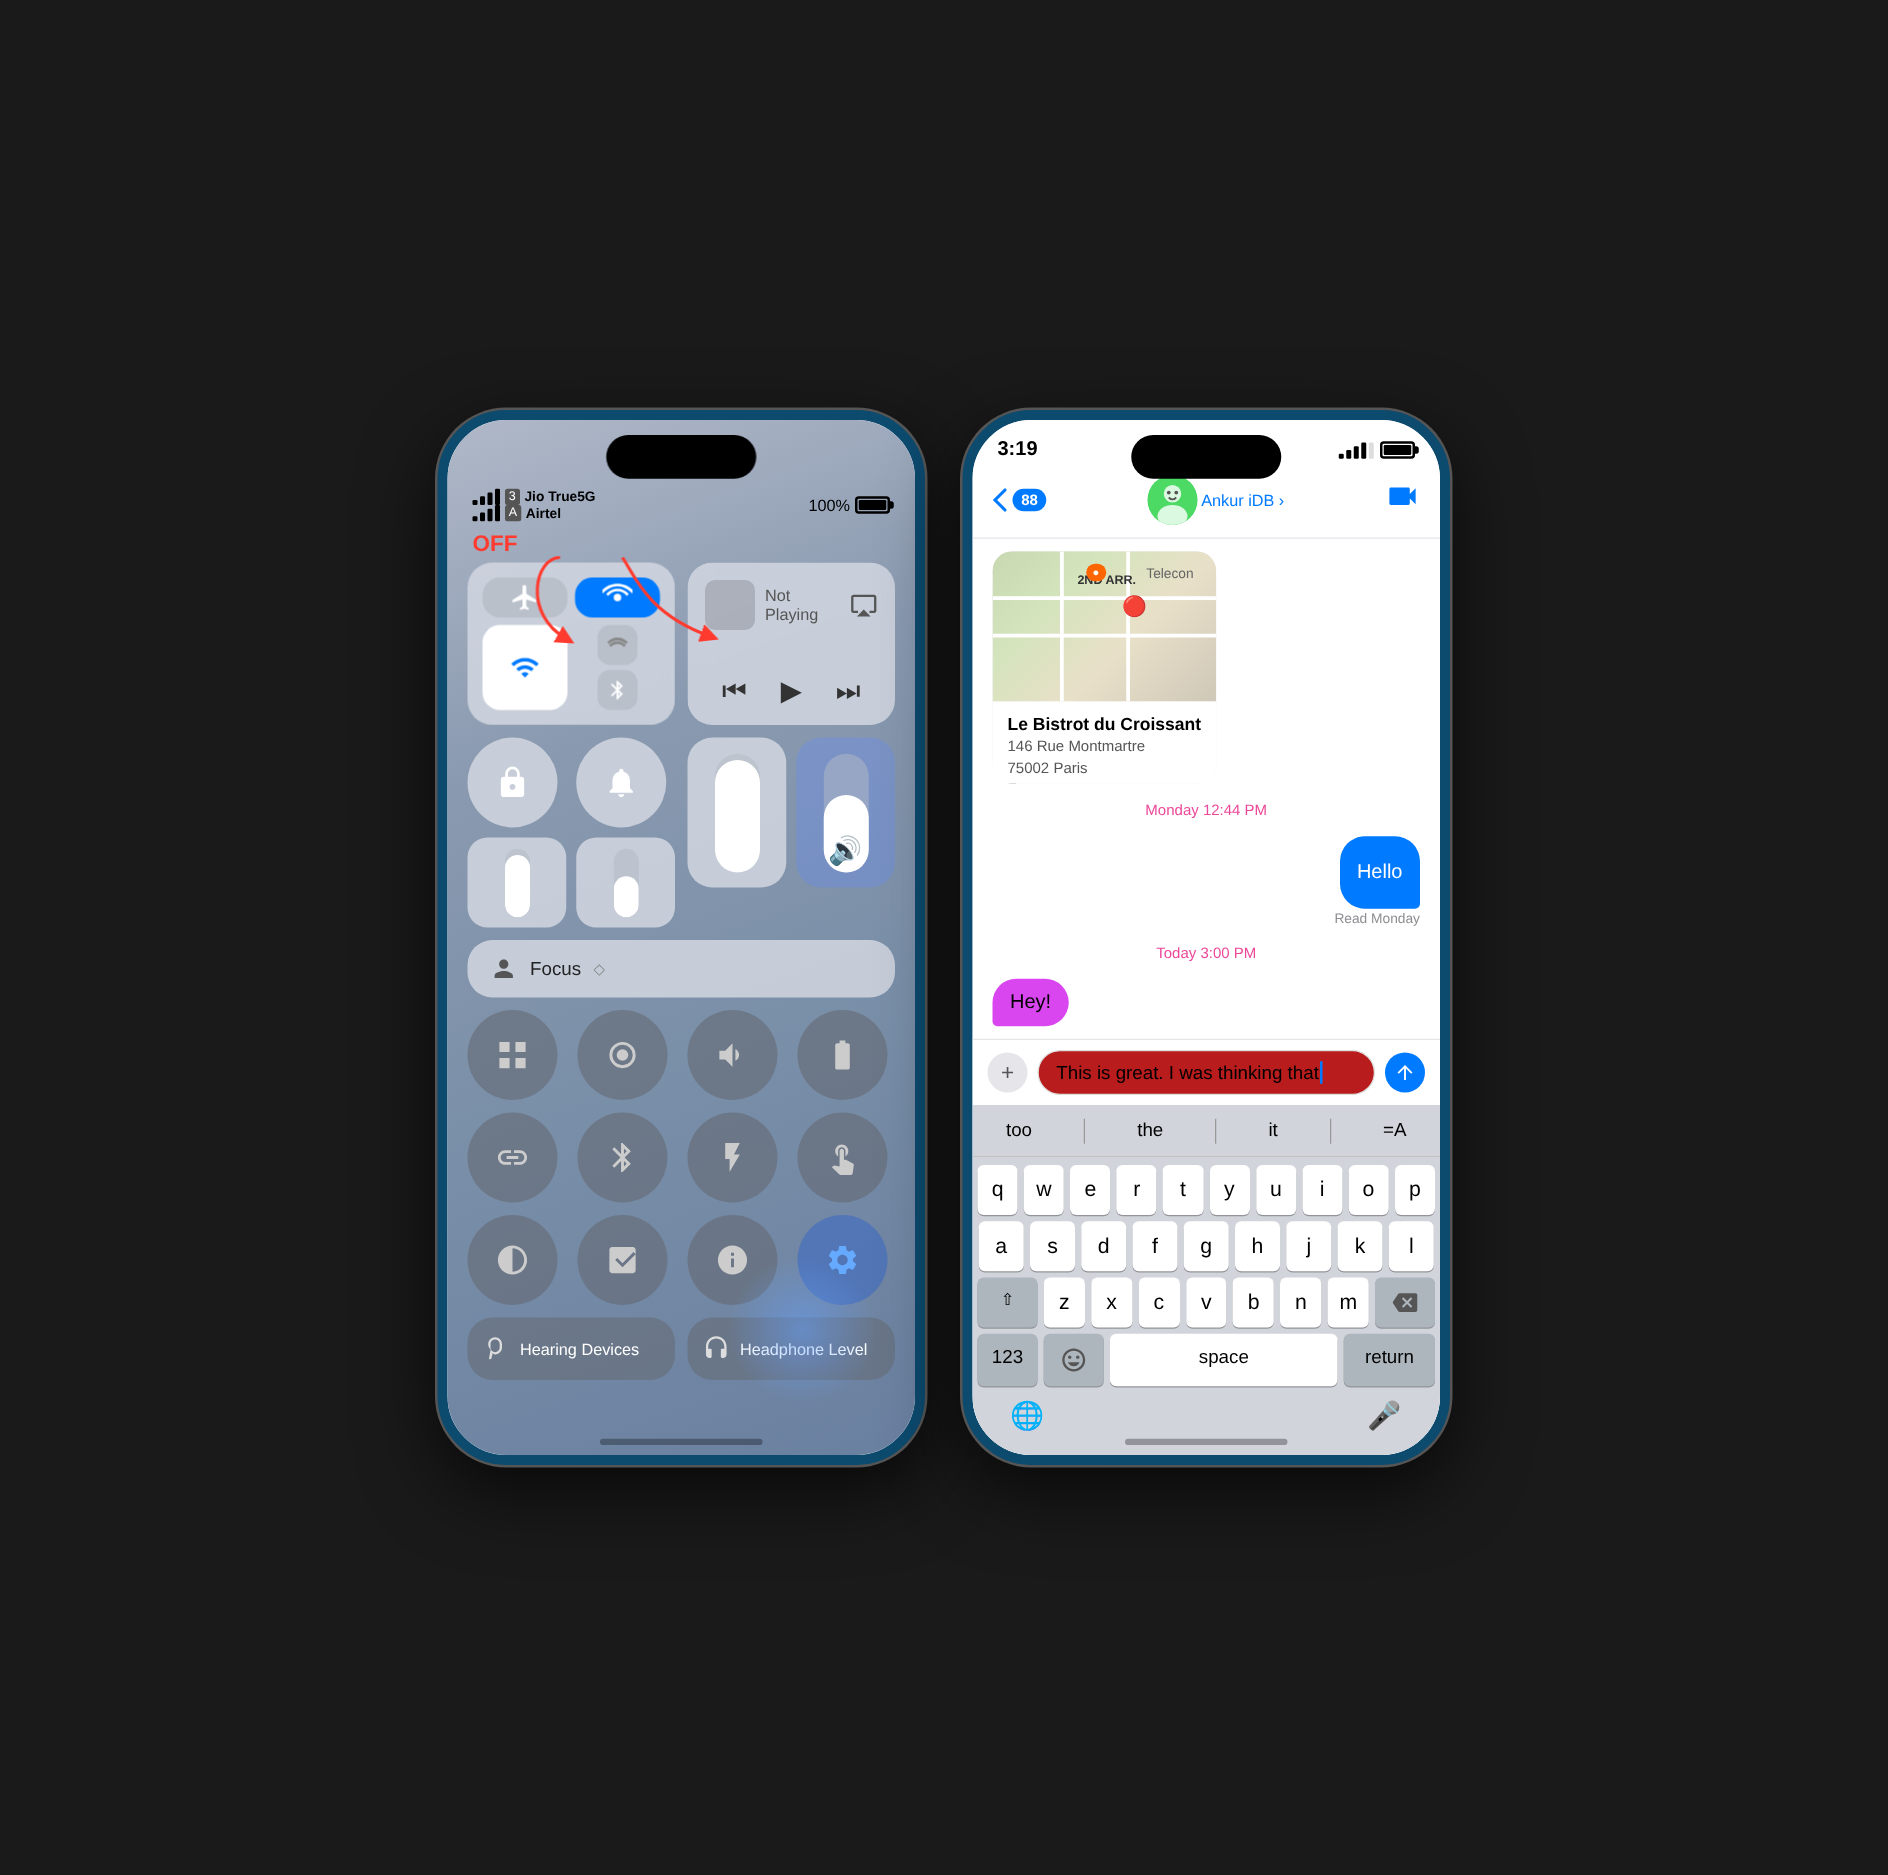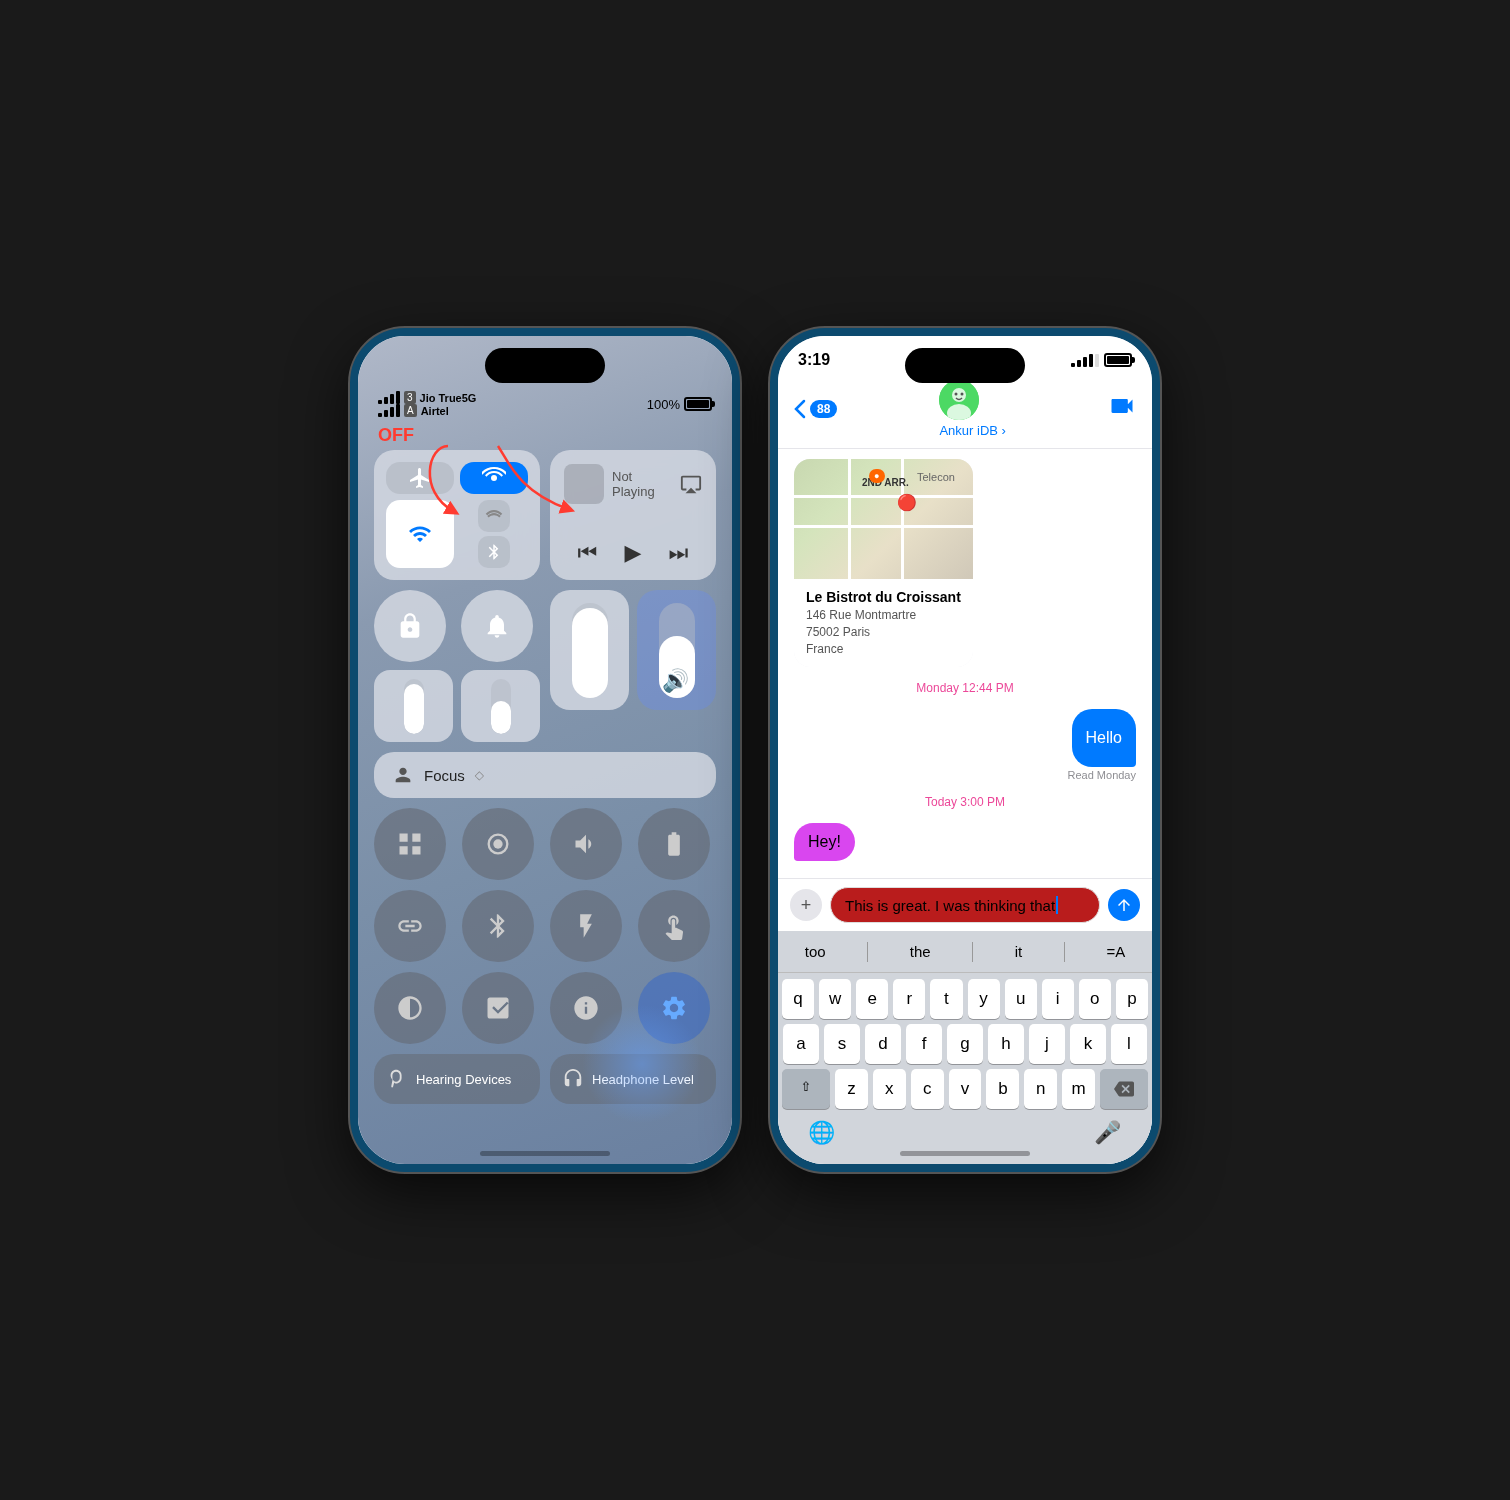--- a/index.html
+++ b/index.html
@@ -390,22 +390,22 @@
     .nav-back-badge {
       background: #007aff;
       color: #fff;
       font-size: 12px;
       font-weight: 600;
       padding: 2px 7px;
       border-radius: 12px;
     }
     .nav-contact {
       display: flex;
-      flex-direction: column;
-      align-items: flex-start;
+      flex-direction: row;
+      align-items: center;
       gap: 3px;
     }
     .contact-avatar {
       width: 40px;
       height: 40px;
       border-radius: 50%;
       background: #4cd964;
       display: flex;
       align-items: center;
       justify-content: center;
@@ -1092,20 +1092,30 @@
         <div class="key">b</div>
         <div class="key">n</div>
         <div class="key">m</div>
         <div class="key key-delete">
           <svg viewBox="0 0 24 24" fill="#555" width="20" height="20">
             <path d="M22 3H7c-.69 0-1.23.35-1.59.88L0 12l5.41 8.11c.36.53.9.89 1.59.89h15c1.1 0 2-.9 2-2V5c0-1.1-.9-2-2-2zm-3 12.59L17.59 17 14 13.41 10.41 17 9 15.59 12.59 12 9 8.41 10.41 7 14 10.59 17.59 7 19 8.41 15.41 12 19 15.59z"></path>
           </svg>
         </div>
       </div>
 
+      <div class="key-row" style="gap:5px;">
+        <div class="key key-num">123</div>
+        <div class="key key-emoji">
+          <svg viewBox="0 0 24 24" fill="#555" width="22" height="22">
+            <path d="M11.99 2C6.47 2 2 6.48 2 12s4.47 10 9.99 10C17.52 22 22 17.52 22 12S17.52 2 11.99 2zM12 20c-4.42 0-8-3.58-8-8s3.58-8 8-8 8 3.58 8 8-3.58 8-8 8zm3.5-9c.83 0 1.5-.67 1.5-1.5S16.33 8 15.5 8 14 8.67 14 9.5s.67 1.5 1.5 1.5zm-7 0c.83 0 1.5-.67 1.5-1.5S9.33 8 8.5 8 7 8.67 7 9.5 7.67 11 8.5 11zm3.5 6.5c2.33 0 4.31-1.46 5.11-3.5H6.89c.8 2.04 2.78 3.5 5.11 3.5z"></path>
+          </svg>
+        </div>
+        <div class="key key-space">space</div>
+        <div class="key key-return">return</div>
+      </div>
 
       <div class="bottom-bar">
         <div class="key key-globe" style="background:transparent;box-shadow:none;font-size:22px;padding:6px;">
           🌐
         </div>
         <div class="key key-mic" style="background:transparent;box-shadow:none;font-size:22px;padding:6px;">
           🎤
         </div>
       </div>
     </div>

